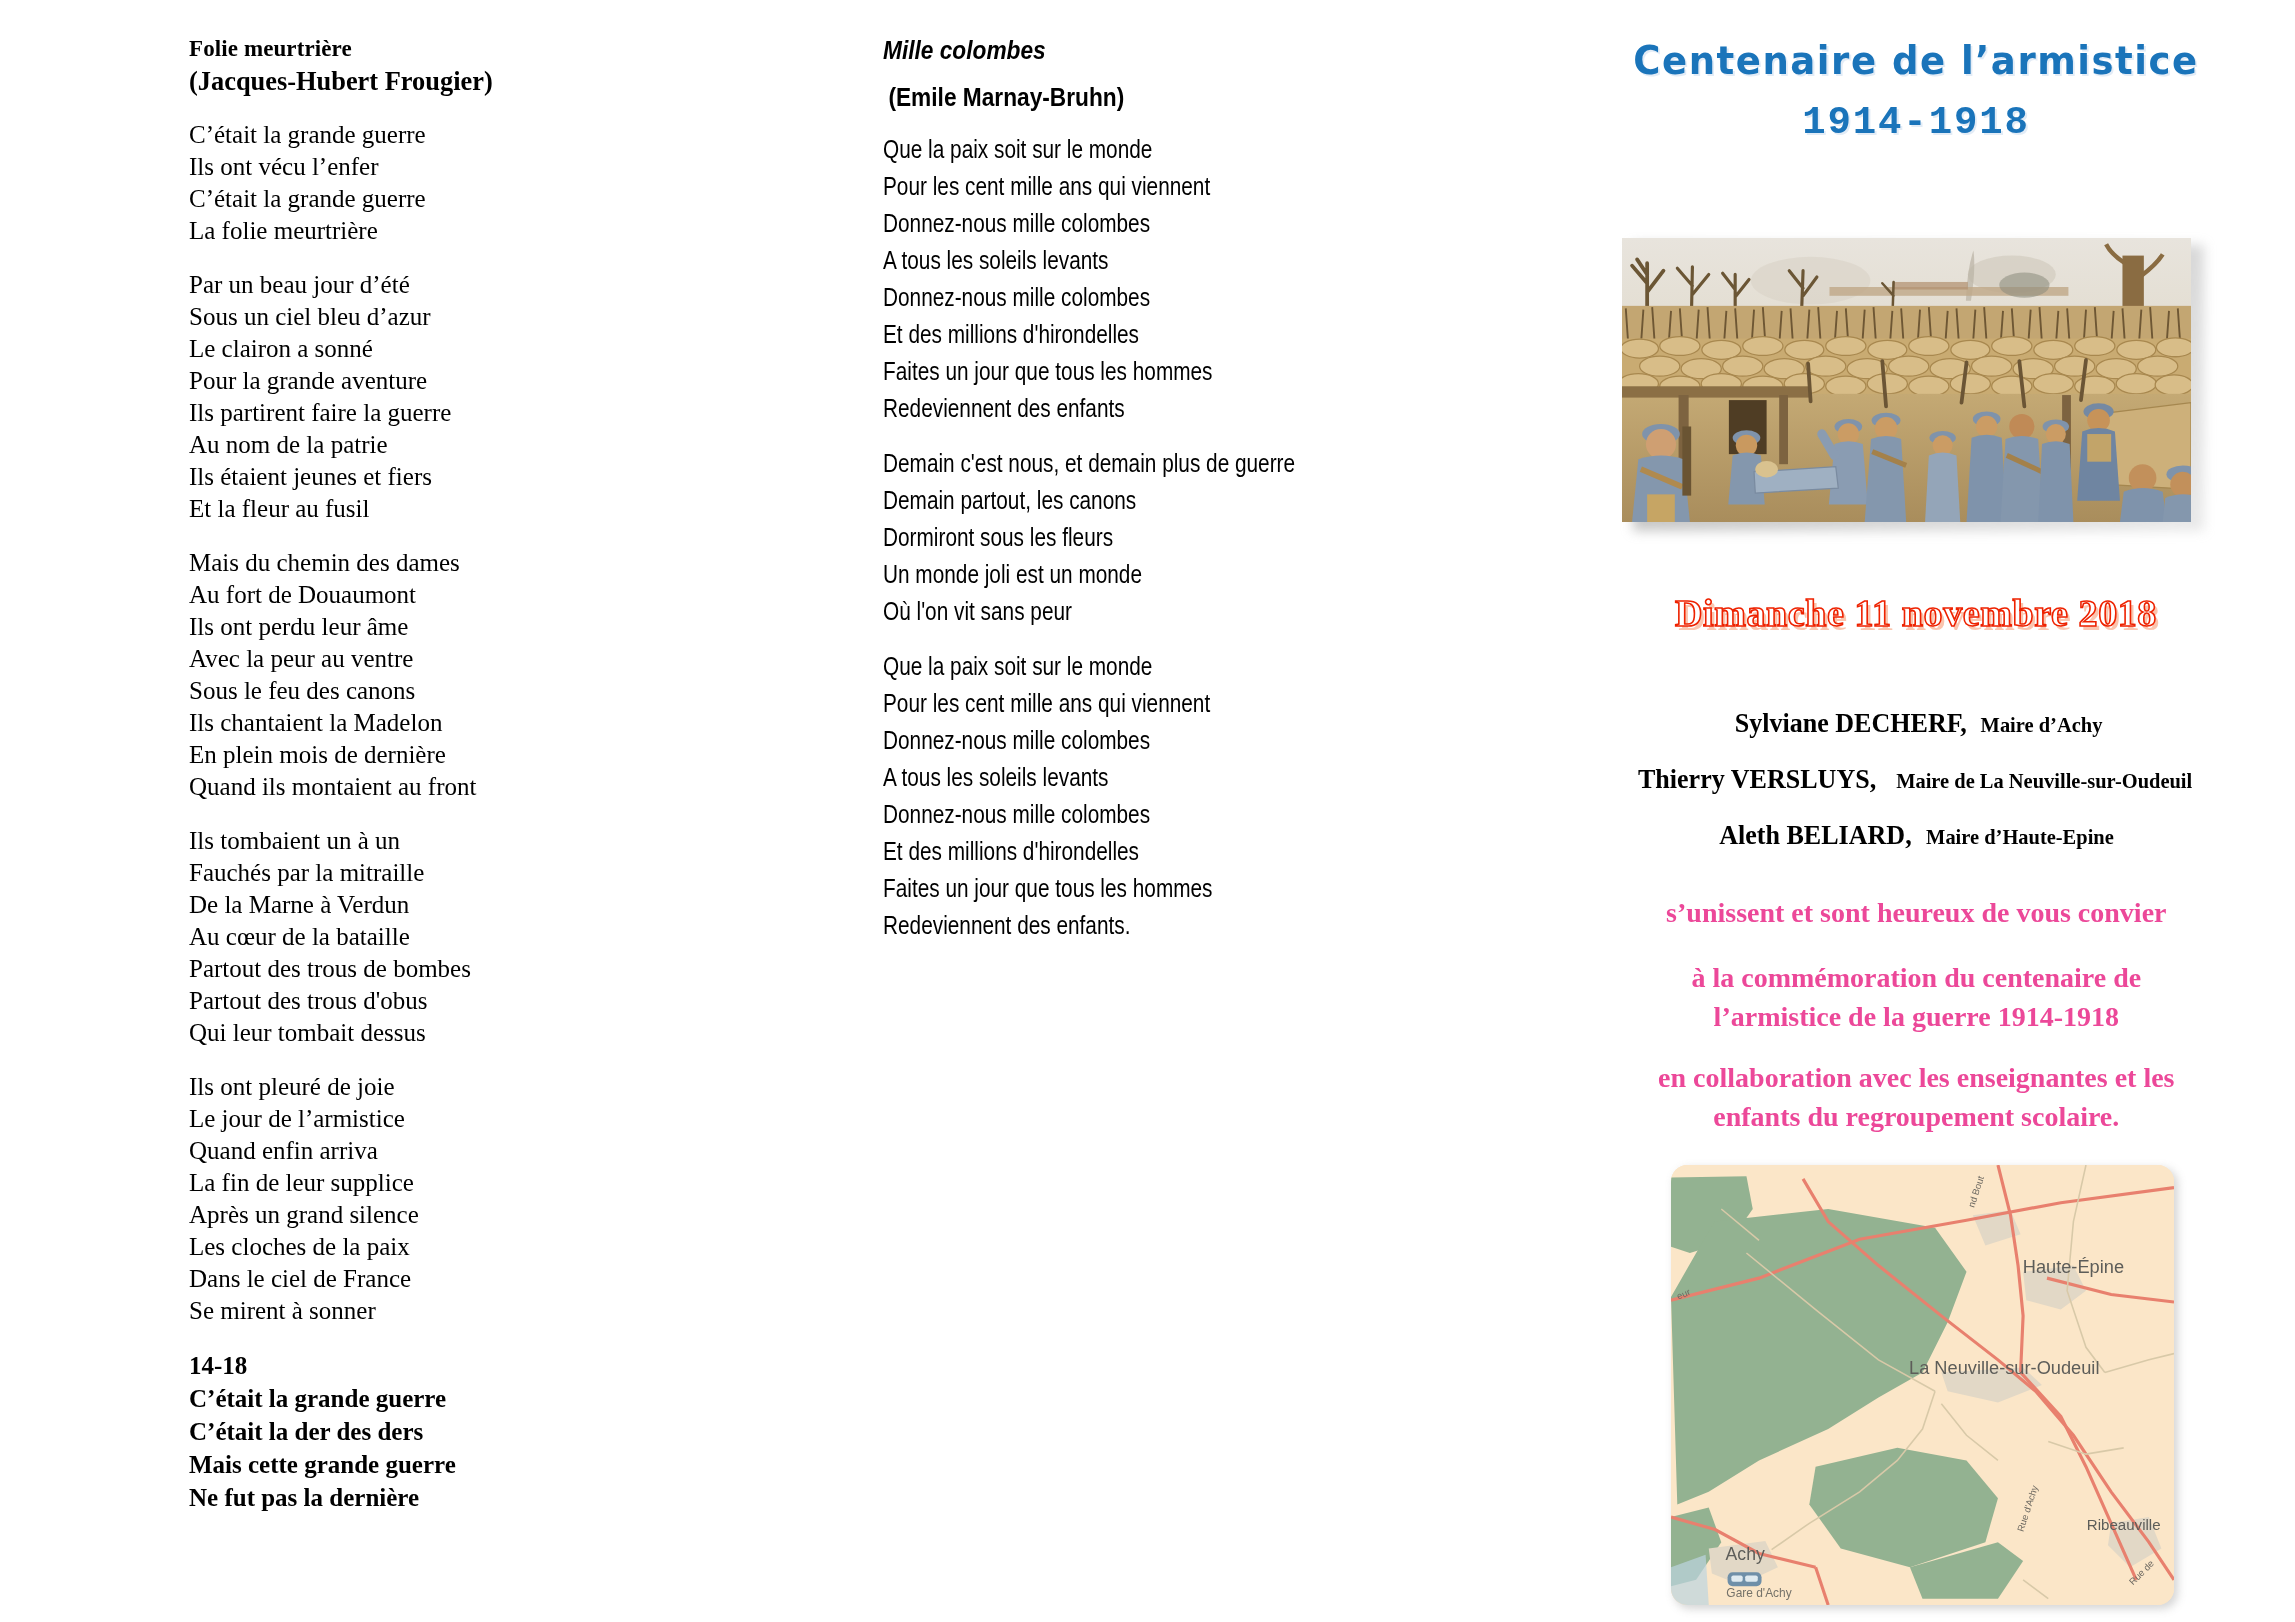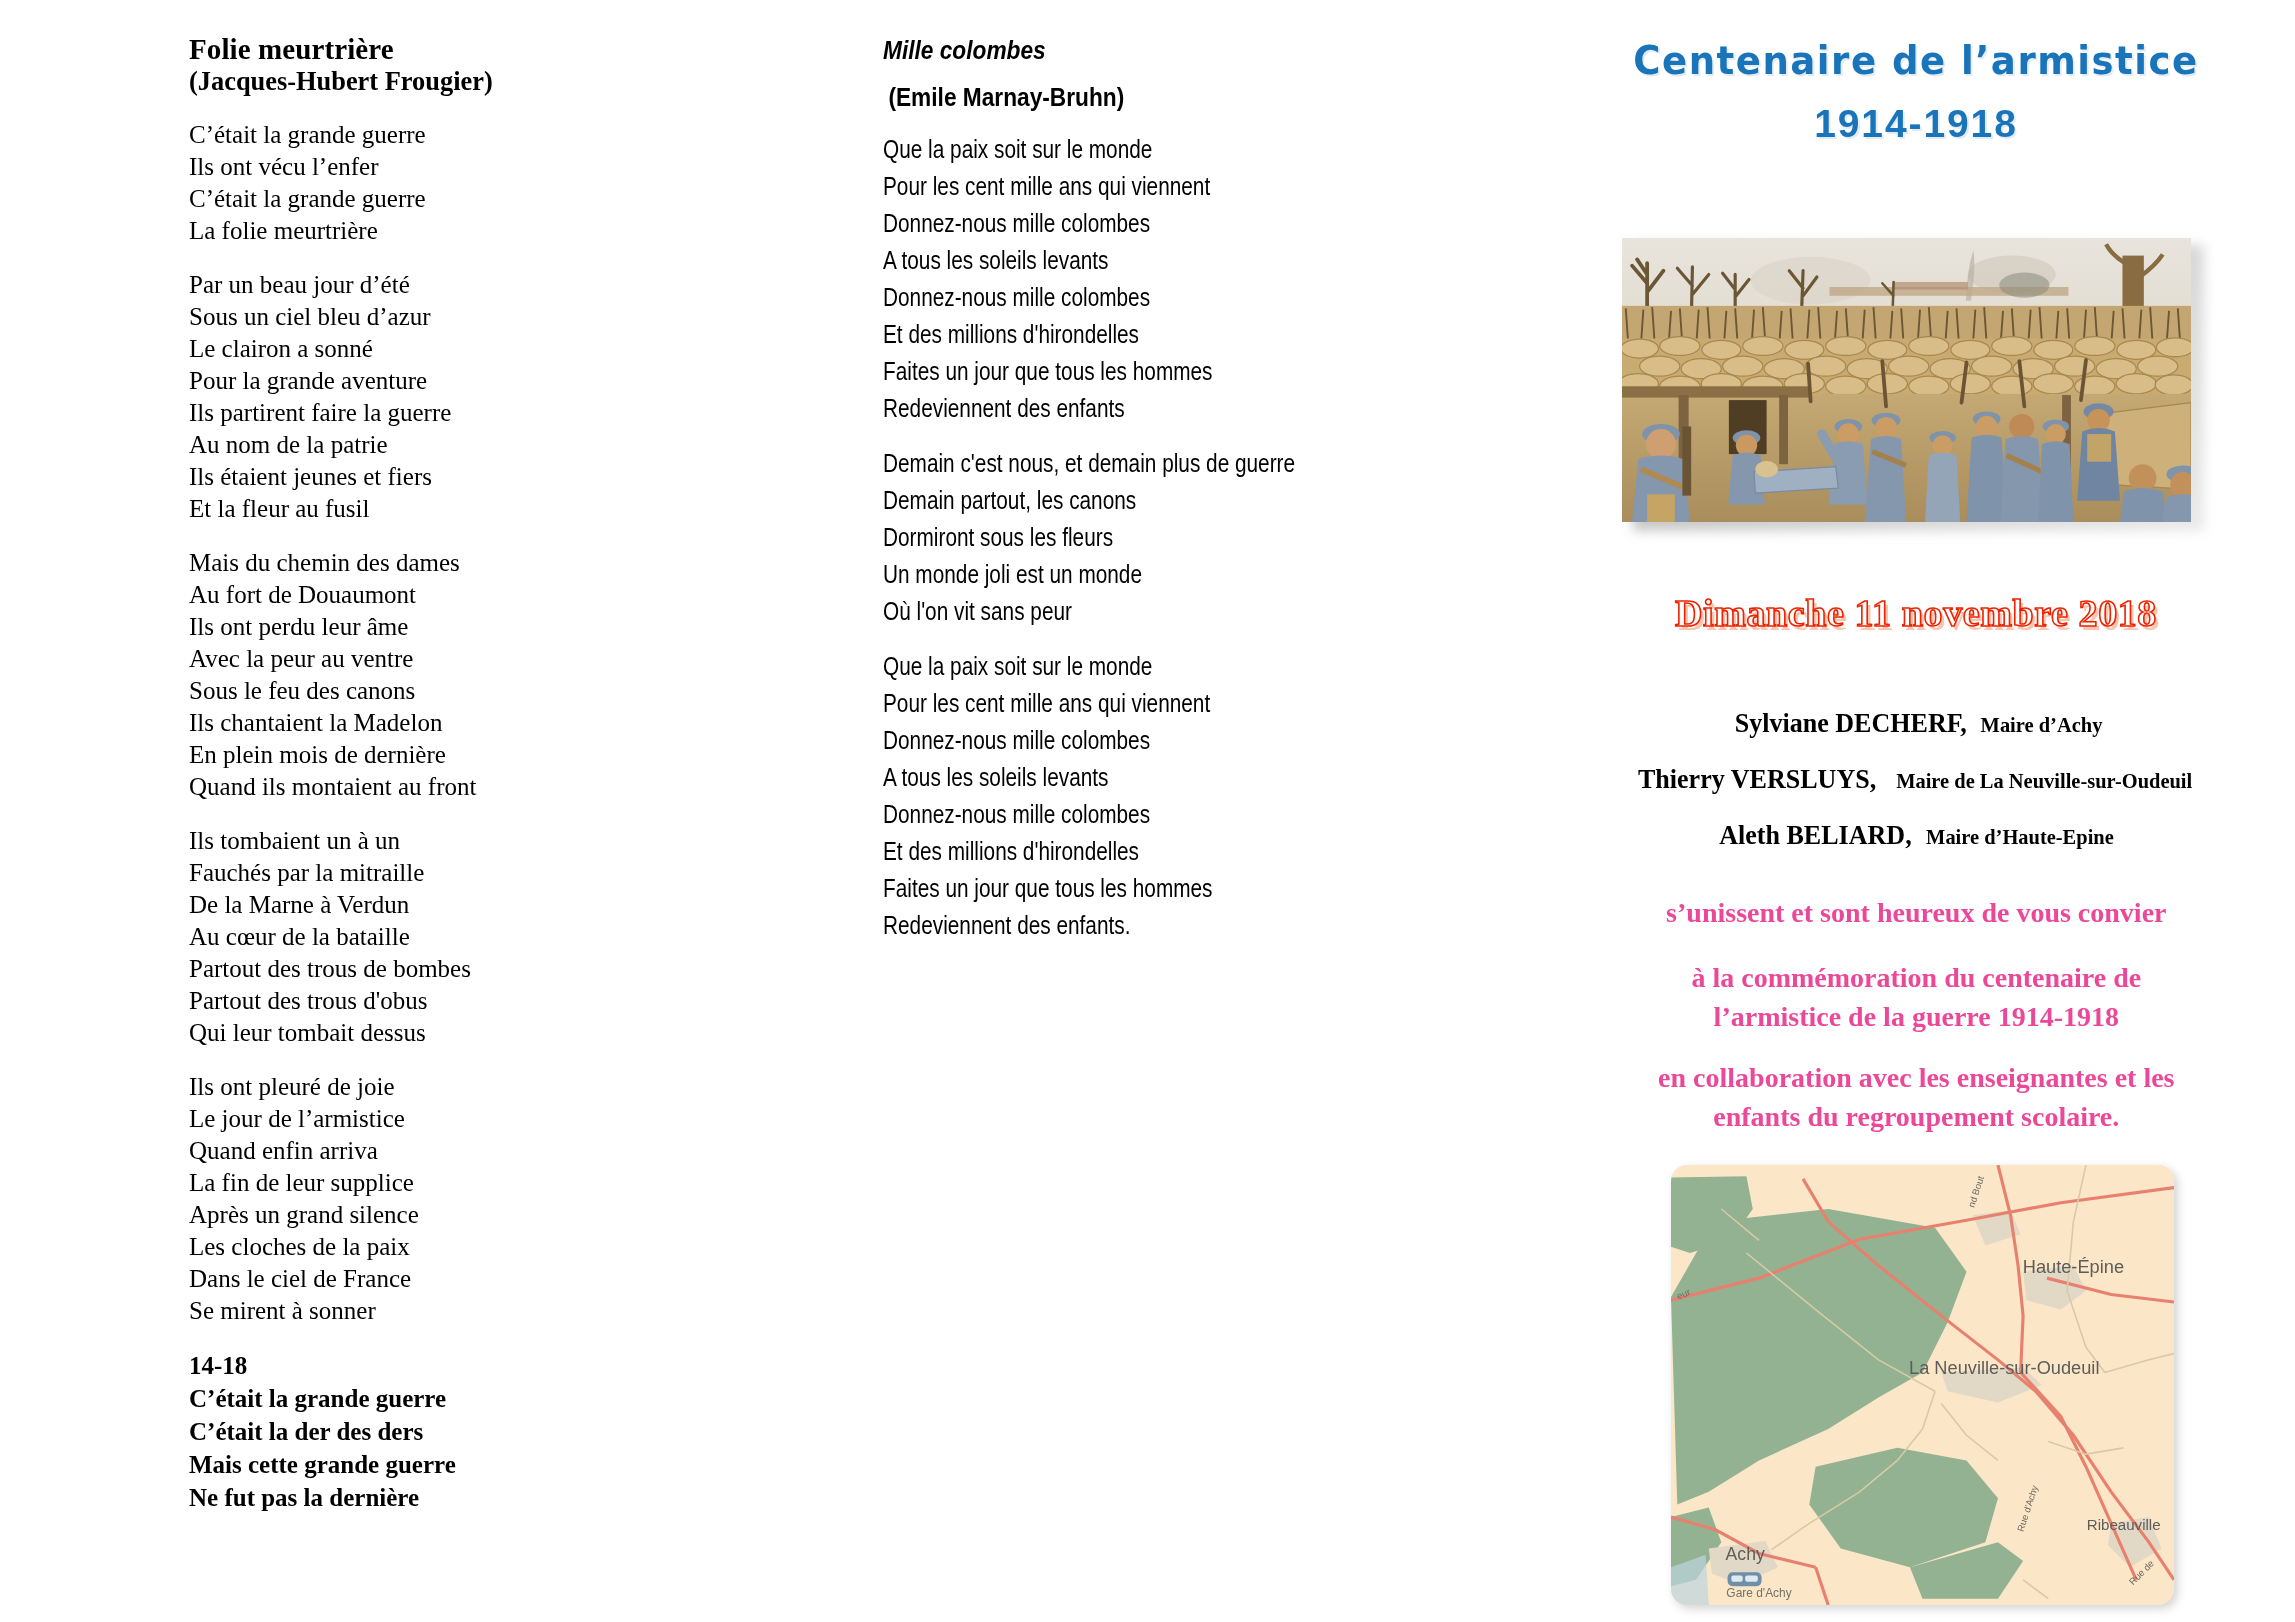--- a/index.html
+++ b/index.html
@@ -19,21 +19,21 @@
   
   .col1 {
     position: absolute;
     left: 189px;
     top: 33px;
     width: 522px;
   }
   .c1-title {
     font-family: "Liberation Serif", "DejaVu Serif", serif;
     font-weight: bold;
-    font-size: 29px;
+    font-size: 23px;
     line-height: 32px;
     color: #000;
     letter-spacing: 0.1px;
   }
   .c1-author {
     font-family: "Liberation Serif", "DejaVu Serif", serif;
     font-weight: bold;
     font-size: 26.4px;
     line-height: 32px;
     color: #000;
@@ -110,21 +110,21 @@
     font-family: "DejaVu Sans", sans-serif;
     font-weight: bold;
     font-size: 39px;
     line-height: 49px;
     color: #1a74ba;
     letter-spacing: 1.6px;
     text-shadow: 1.9px 1.9px 0 rgba(225,235,245,0.95);
     transform: scaleX(0.95);
   }
   .c3-years {
-    font-family: Liberation Sans, sans-serif;
+    font-family: Liberation Mono, monospace;
     font-weight: bold;
     font-size: 39px;
     line-height: 49px;
     color: #1a74ba;
     letter-spacing: 1.9px;
     margin-top: 14px;
     text-shadow: 1.9px 1.9px 0 rgba(225,235,245,0.95);
   }
 
   

